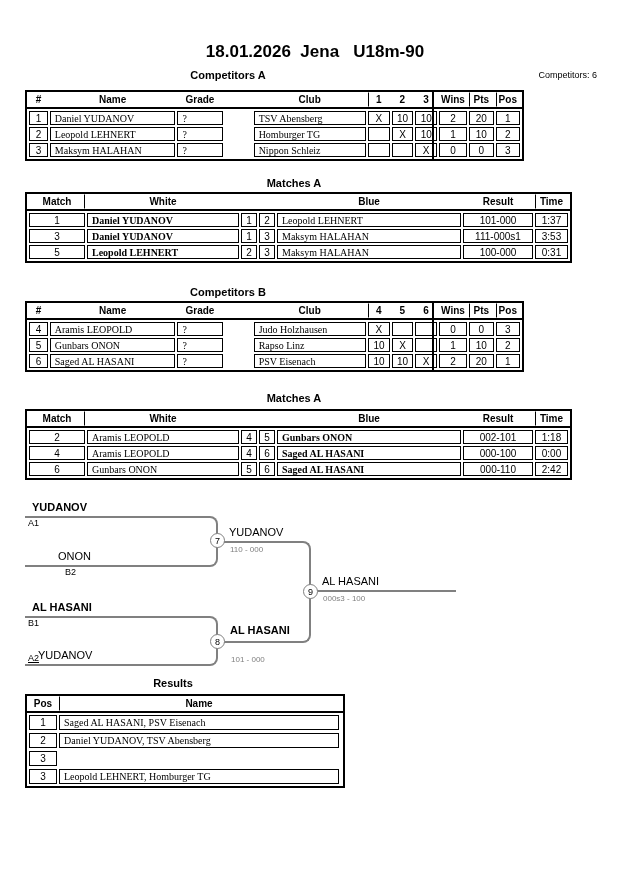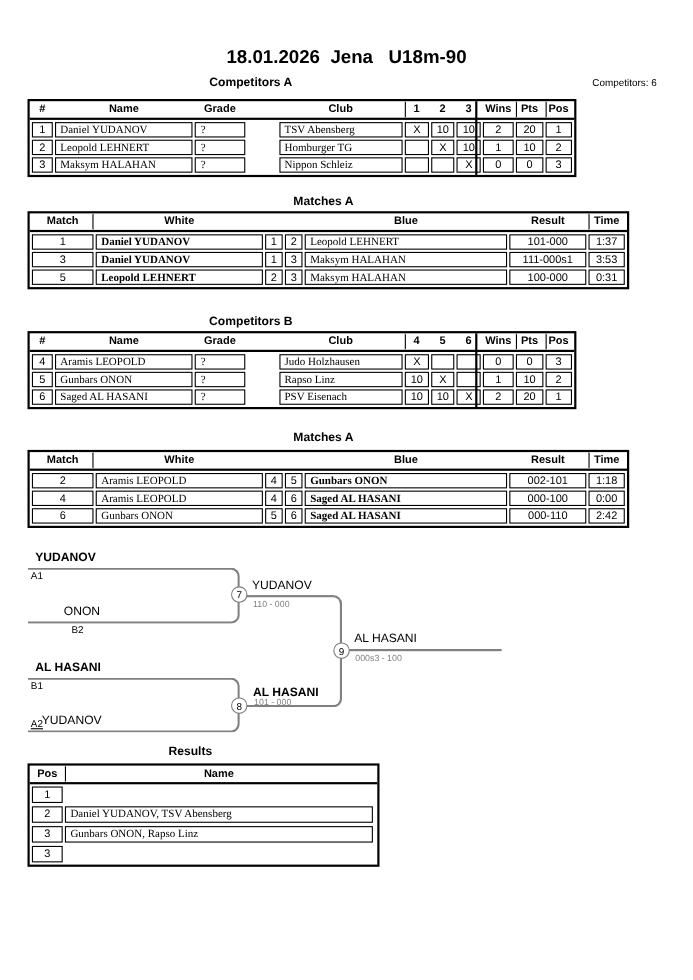--- a/index.html
+++ b/index.html
@@ -276,40 +276,41 @@
   <div class="b-name reg" style="left:38px;top:154px;">YUDANOV</div>
   <div class="b-seed" style="left:28px;top:158px;text-decoration:underline;">A2</div>
 
   <div class="mcircle" style="left:210px;top:38px;">7</div>
   <div class="mcircle" style="left:210px;top:139px;">8</div>
   <div class="mcircle" style="left:303px;top:89px;">9</div>
 
   <div class="b-name reg" style="left:229px;top:31px;">YUDANOV</div>
   <div class="b-score" style="left:230px;top:50px;">110 - 000</div>
   <div class="b-name" style="left:230px;top:129px;">AL HASANI</div>
-  <div class="b-score" style="left:231px;top:139px;">101 - 000</div>
+  <div class="b-score" style="left:231px;top:160px;">101 - 000</div>
   <div class="b-name reg" style="left:322px;top:80px;">AL HASANI</div>
   <div class="b-score" style="left:323px;top:99px;">000s3 - 100</div>
 </div>
 
 <div class="abs sec-head" style="top:677px;left:25px;width:296px;">Results</div>
 <div class="tbl rtable" style="top:694px;left:25px;">
   <div class="thead">
     <div class="hc w-rpos">Pos</div>
     <div class="hc w-rname bl">Name</div>
   </div>
   <div class="tbody">
     <div class="trow">
       <div class="cell w-rpos">1</div>
+      <div class="cell w-rname left">Saged AL HASANI, PSV Eisenach</div>
     </div>
     <div class="trow">
       <div class="cell w-rpos">2</div>
       <div class="cell w-rname left">Daniel YUDANOV, TSV Abensberg</div>
     </div>
     <div class="trow">
       <div class="cell w-rpos">3</div>
-      <div class="cell w-rname left">Gunbars ONON, Rapso Linz</div>
     </div>
     <div class="trow">
       <div class="cell w-rpos">3</div>
+      <div class="cell w-rname left">Leopold LEHNERT, Homburger TG</div>
     </div>
   </div>
 </div>
 
 </body></html>

